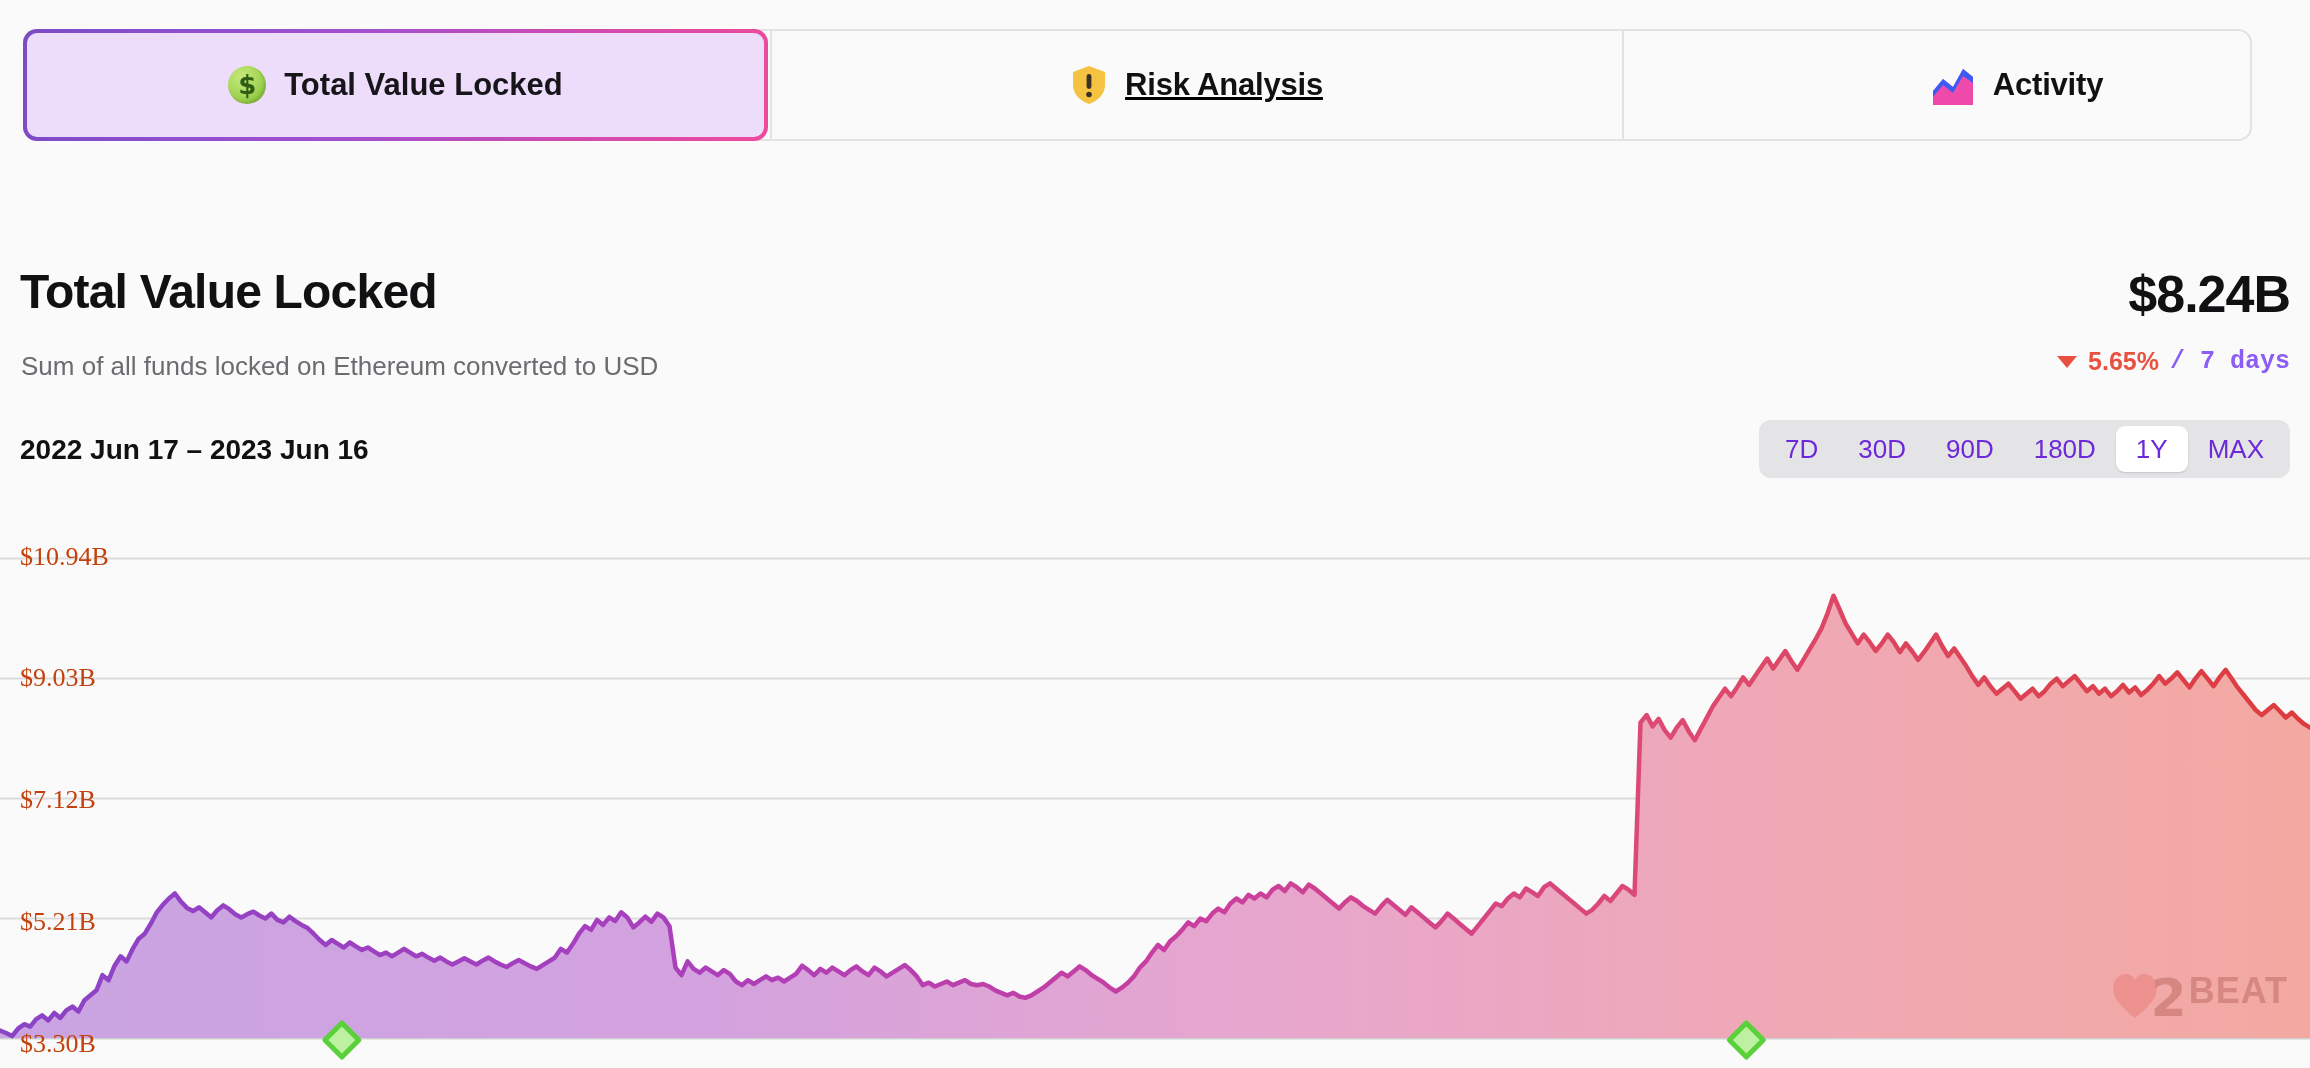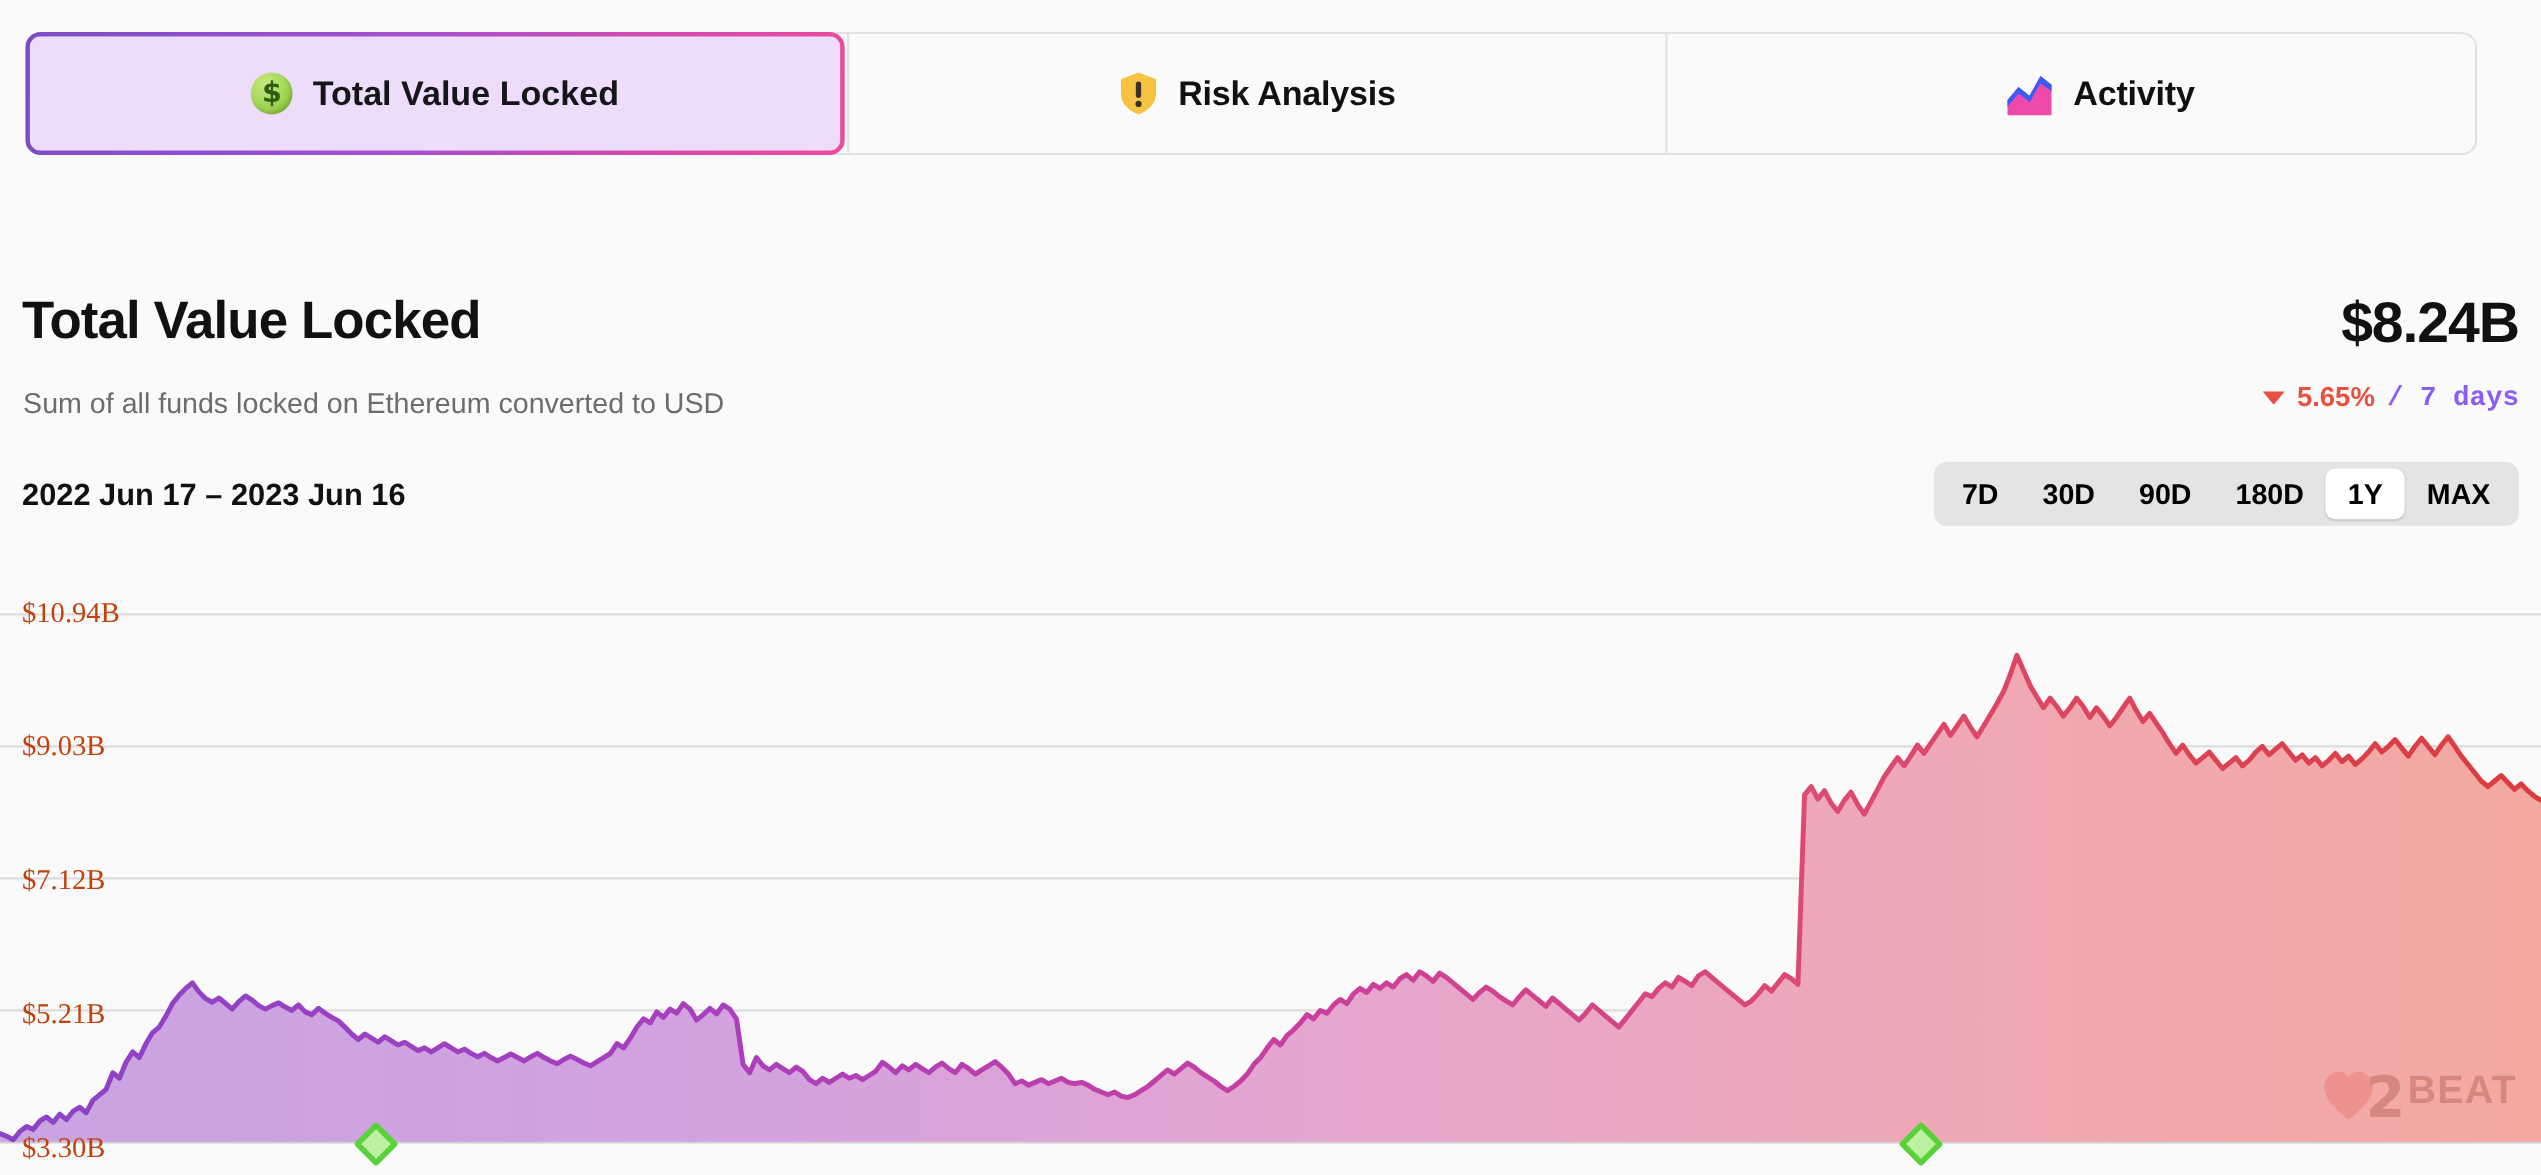--- a/index.html
+++ b/index.html
@@ -17,21 +17,21 @@
     position:absolute;left:23px;top:29px;width:2229px;height:112px;
     border:2px solid #e2e2e4;border-radius:14px;
     background:#fafafa;box-sizing:border-box;
     display:flex;align-items:stretch;
   }
   .tab{
     flex:0 0 auto;display:flex;align-items:center;justify-content:center;
     gap:18px;box-sizing:border-box;position:relative;
   }
   .tab-w1{width:745px;}
-  .tab-w2{width:742px;}
+  .tab-w2{width:850px;text-decoration:underline;}
   .tab-w3{width:738px;padding-left:48px;}
   .tab .tlabel{
     font-size:31px;font-weight:700;color:#111114;letter-spacing:-0.2px;
     white-space:nowrap;
   }
   .tab-divider{
     width:2px;background:#e2e2e4;align-self:stretch;flex:0 0 auto;
   }
   
   .tab-active{
@@ -88,21 +88,21 @@
 
   
   .ranges{
     position:absolute;right:20px;top:420px;
     height:58px;border-radius:12px;background:#e4e4e6;
     display:flex;align-items:center;padding:0 6px;box-sizing:border-box;
   }
   .range-btn{
     height:46px;padding:0 20px;border-radius:9px;
     display:flex;align-items:center;justify-content:center;
-    font-size:26px;font-weight:700;color:#000000;
+    font-size:26px;font-weight:400;color:#6d28d9;
     background:transparent;border:none;cursor:pointer;
     font-family:"Liberation Sans",sans-serif;white-space:nowrap;
   }
   .range-btn.sel{background:#ffffff;box-shadow:0 1px 2px rgba(0,0,0,.14);}
 
   
   .chart{
     position:absolute;left:0;top:500px;width:2310px;height:568px;
   }
   .chart svg{display:block;}

